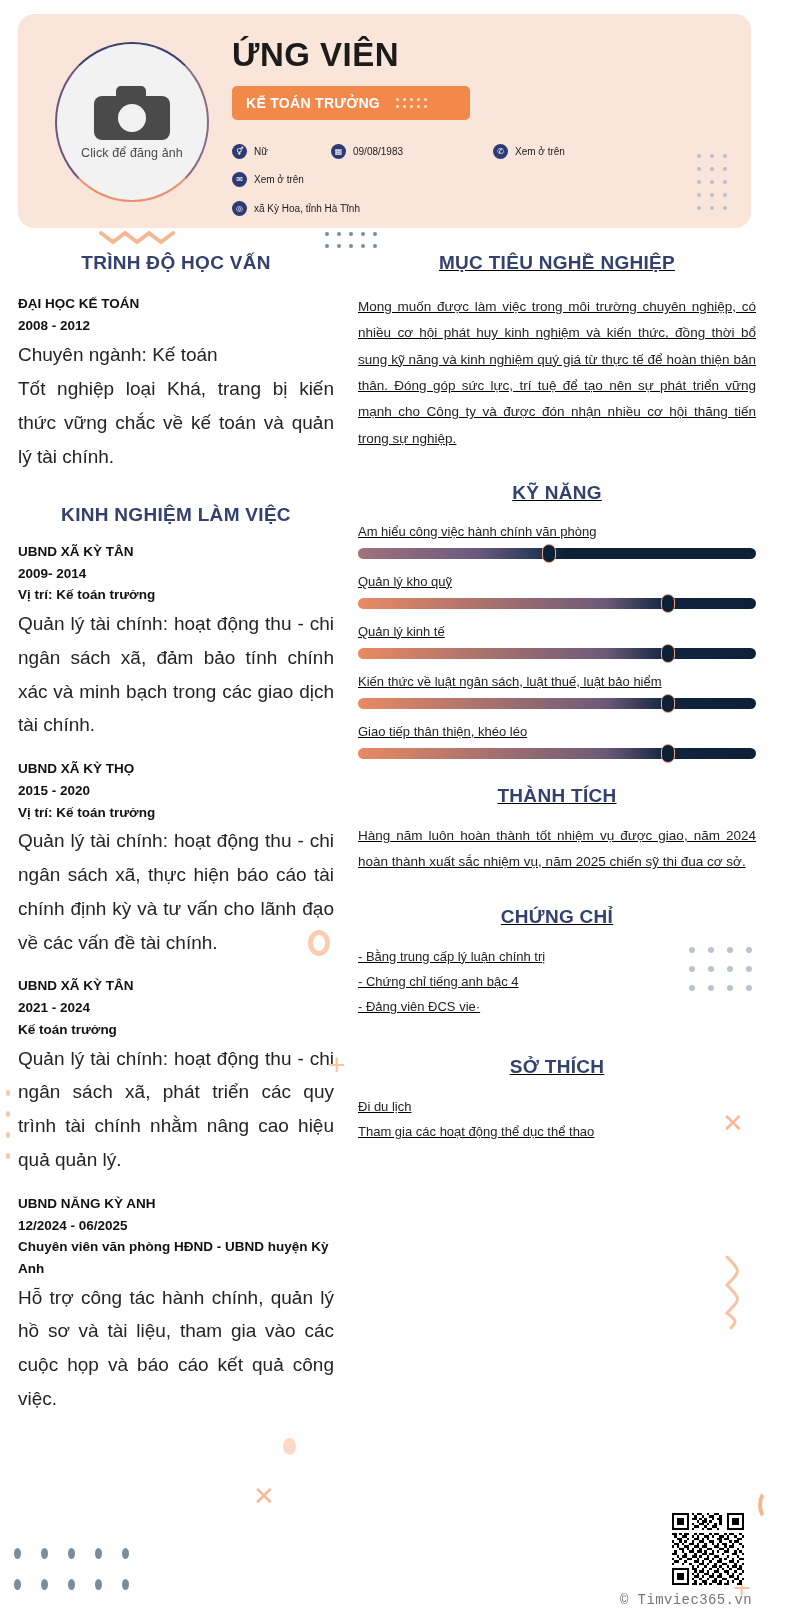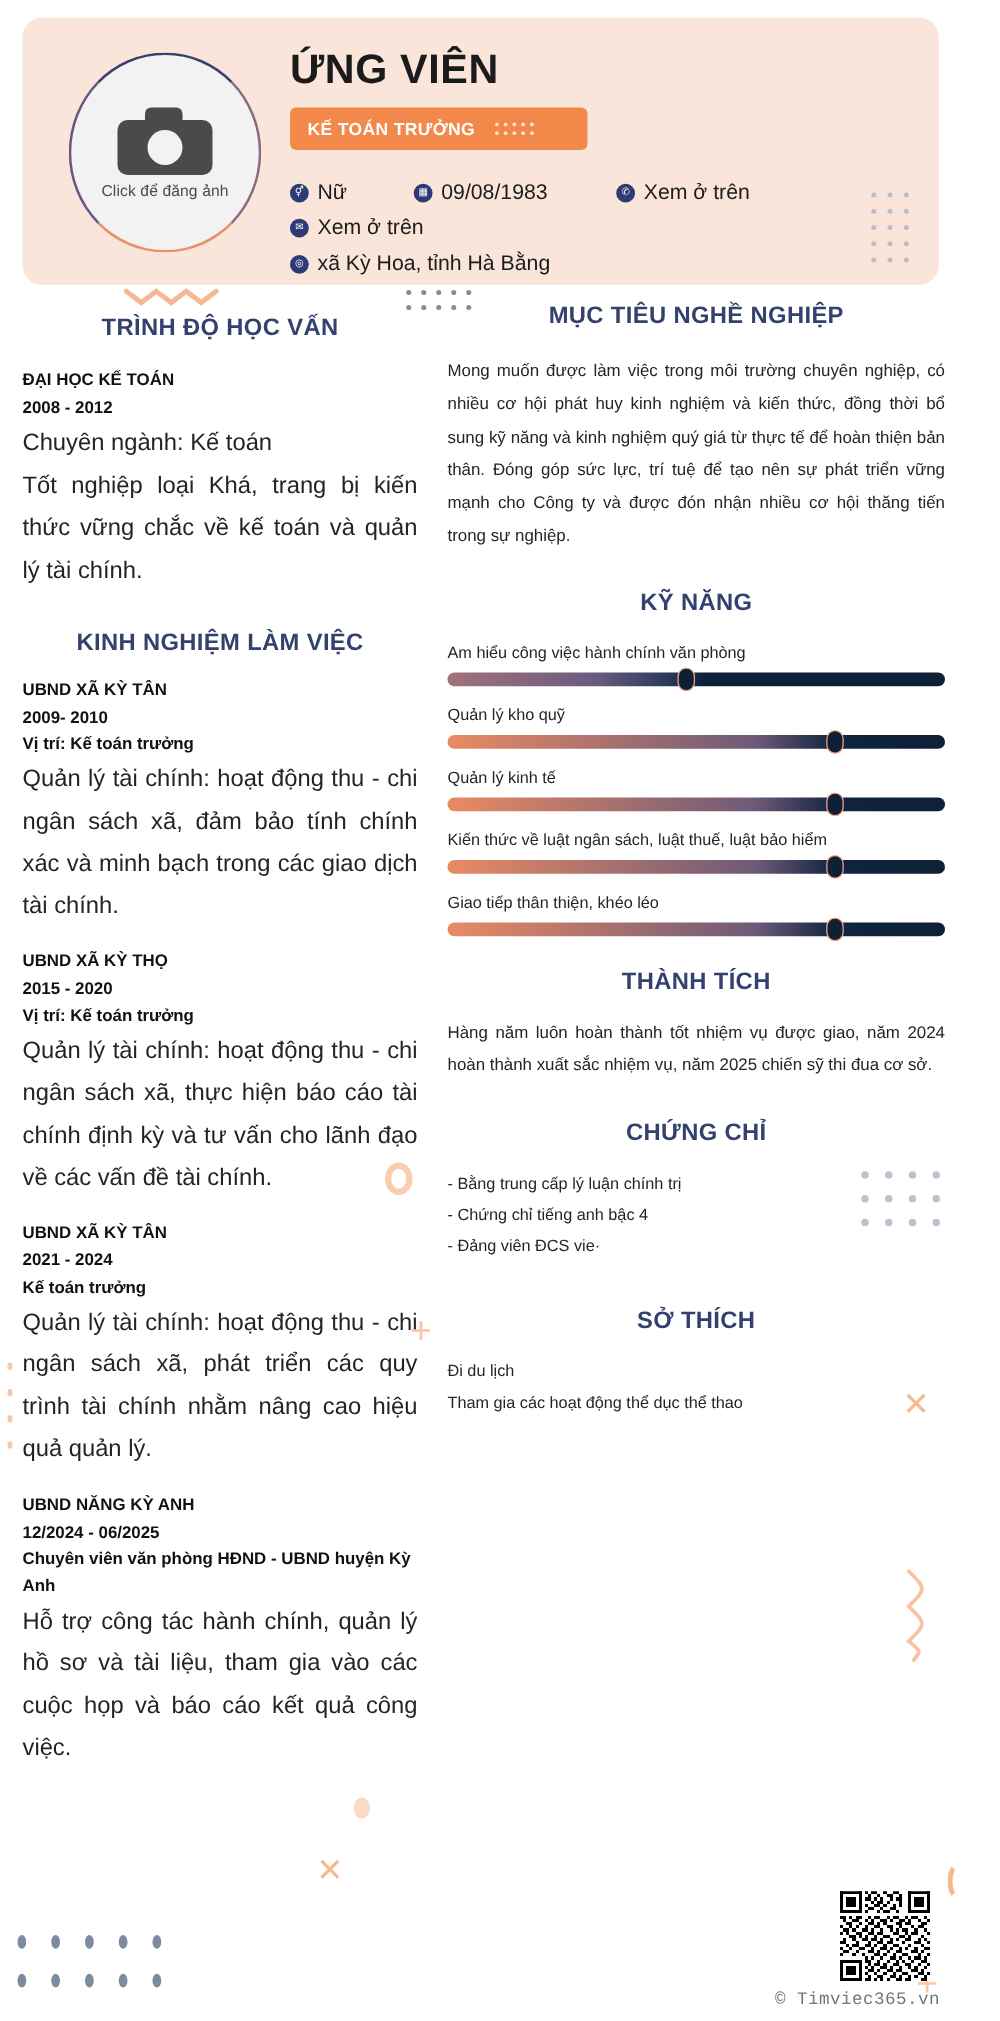--- a/index.html
+++ b/index.html
@@ -68,39 +68,39 @@
   .badge-dots { grid-template-columns: repeat(5, 3px); }
   .badge-dots i { width: 3px; height: 3px; background: #ffe6d4; }
 
   .contact-row { position: absolute; display: flex; align-items: center; gap: 7px; }
   .cicon {
     width: 15px; height: 15px; border-radius: 50%;
     background: #2d3a73; color: #fff;
     display: flex; align-items: center; justify-content: center;
     font-size: 8px; line-height: 1; flex: 0 0 auto;
   }
-  .ctext { font-size: 17px; color: #1b1b1b; white-space: nowrap; }
+  .ctext { font-size: 10px; color: #1b1b1b; white-space: nowrap; }
 
   .hdr-dots-right {
     position: absolute; right: 24px; top: 140px;
     grid-template-columns: repeat(3, 4px); gap: 9px;
   }
   .hdr-dots-right i { width: 4px; height: 4px; background: #b6bfcd; }
 
   .hdr-dots-bottom {
     position: absolute; left: 325px; top: 232px;
     grid-template-columns: repeat(5, 4px); gap: 8px;
   }
   .hdr-dots-bottom i { width: 4px; height: 4px; background: #7e8ba3; }
 
   .zigzag { position: absolute; left: 99px; top: 230px; }
 
   
   .col-left { position: absolute; left: 18px; top: 252px; width: 316px; }
-  .col-right { position: absolute; left: 358px; top: 242px; width: 398px; }
+  .col-right { position: absolute; left: 358px; top: 252px; width: 398px; text-decoration: underline; }
 
   h2.sec {
     text-align: center; color: #33416e;
     font-size: 19px; font-weight: bold; letter-spacing: .3px;
   }
   .b-name { font-size: 13.5px; font-weight: bold; color: #111; line-height: 1.55; }
   .b-date { font-size: 13.5px; font-weight: bold; color: #111; line-height: 1.6; }
   .b-role { font-size: 13.5px; font-weight: bold; color: #111; line-height: 1.6; }
   .b-desc {
     font-size: 19px; color: #242424; line-height: 1.78;
@@ -215,21 +215,21 @@
     <span class="ctext">Xem ở trên</span>
   </div>
 
   <div class="contact-row" style="left:214px; top:158px;">
     <span class="cicon">✉</span>
     <span class="ctext">Xem ở trên</span>
   </div>
 
   <div class="contact-row" style="left:214px; top:187px;">
     <span class="cicon">◎</span>
-    <span class="ctext">xã Kỳ Hoa, tỉnh Hà Bằng</span>
+    <span class="ctext">xã Kỳ Hoa, tỉnh Hà Tĩnh</span>
   </div>
 
   <span class="dotgrid hdr-dots-right">
     <i></i>
       <i></i>
       <i></i>
       <i></i>
       <i></i>
       <i></i>
       <i></i>
@@ -270,21 +270,21 @@
     <div class="b-date">2008 - 2012</div>
     <div class="b-desc" style="text-align:left;">Chuyên ngành: Kế toán</div>
     <div class="b-desc">Tốt nghiệp loại Khá, trang bị kiến thức vững chắc về kế toán và quản lý tài chính.</div>
   </div>
 
   <h2 class="sec" style="margin-top:30px;">KINH NGHIỆM LÀM VIỆC</h2>
 
   <div style="margin-top:16px;">
     <div class="entry">
       <div class="b-name">UBND XÃ KỲ TÂN</div>
-      <div class="b-date">2009- 2010</div>
+      <div class="b-date">2009- 2014</div>
       <div class="b-role">Vị trí: Kế toán trưởng</div>
       <div class="b-desc">Quản lý tài chính: hoạt động thu - chi ngân sách xã, đảm bảo tính chính xác và minh bạch trong các giao dịch tài chính.</div>
     </div>
 
     <div class="entry">
       <div class="b-name">UBND XÃ KỲ THỌ</div>
       <div class="b-date">2015 - 2020</div>
       <div class="b-role">Vị trí: Kế toán trưởng</div>
       <div class="b-desc">Quản lý tài chính: hoạt động thu - chi ngân sách xã, thực hiện báo cáo tài chính định kỳ và tư vấn cho lãnh đạo về các vấn đề tài chính.</div>
     </div>

